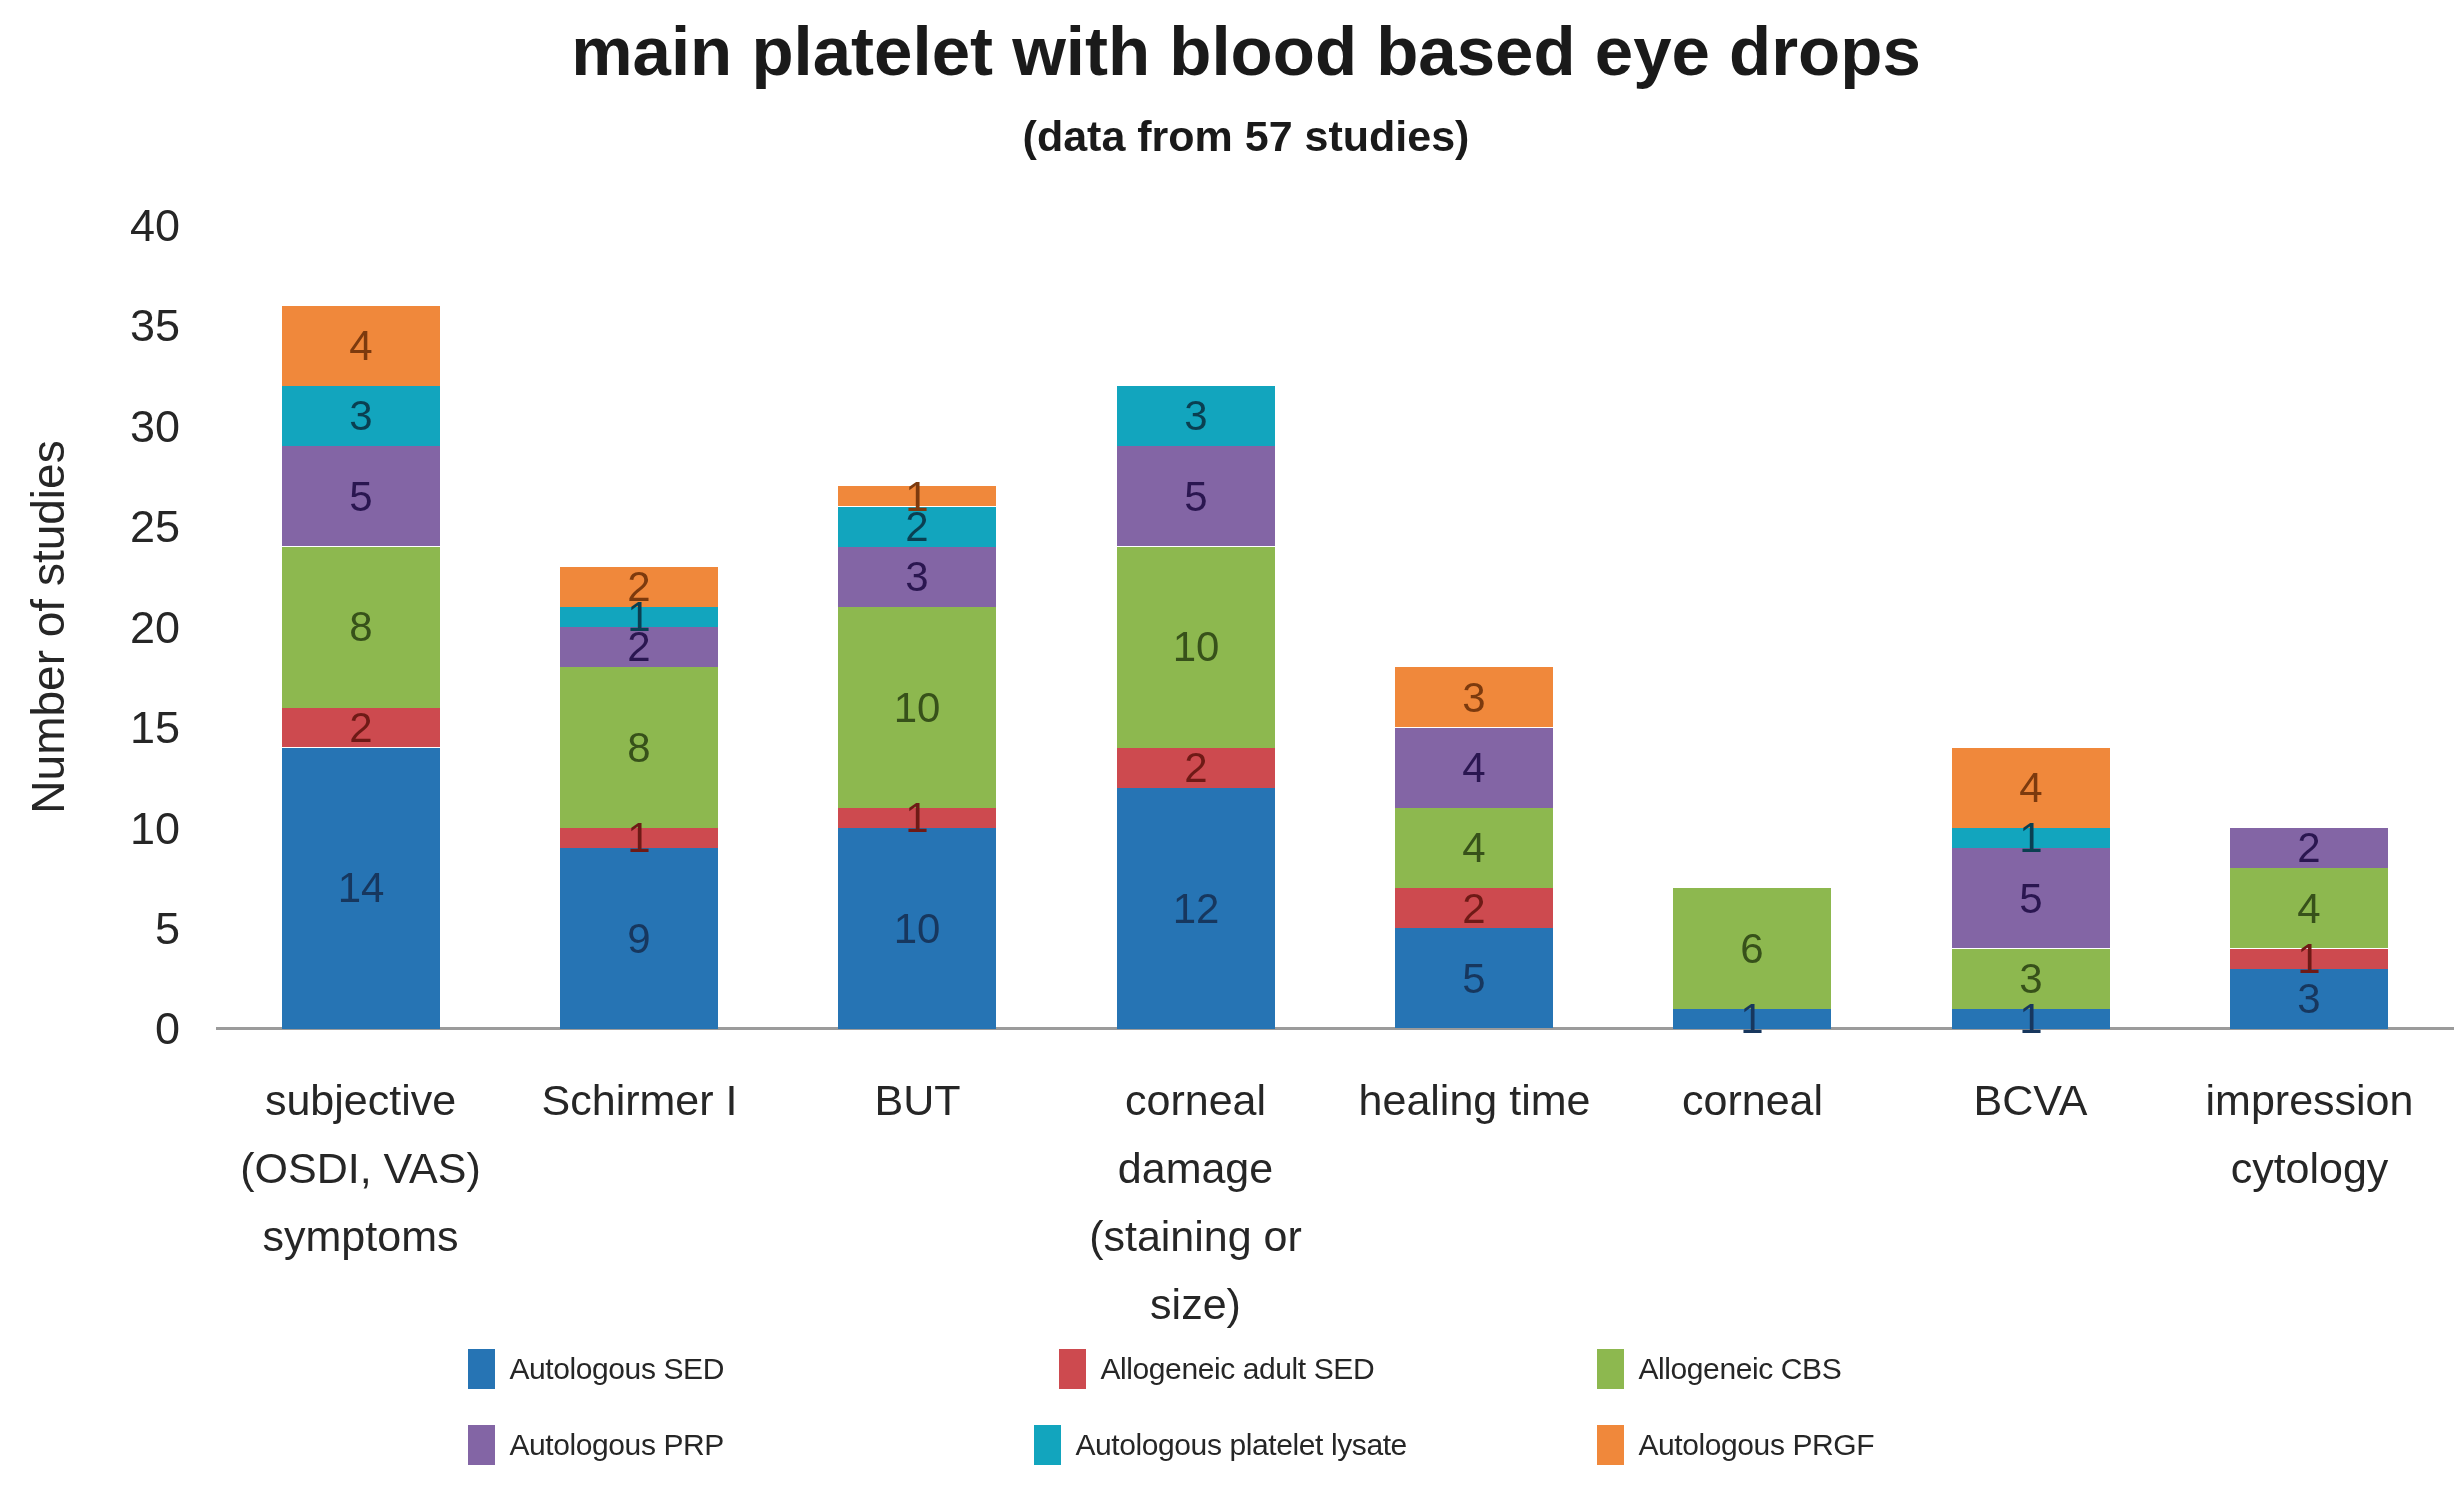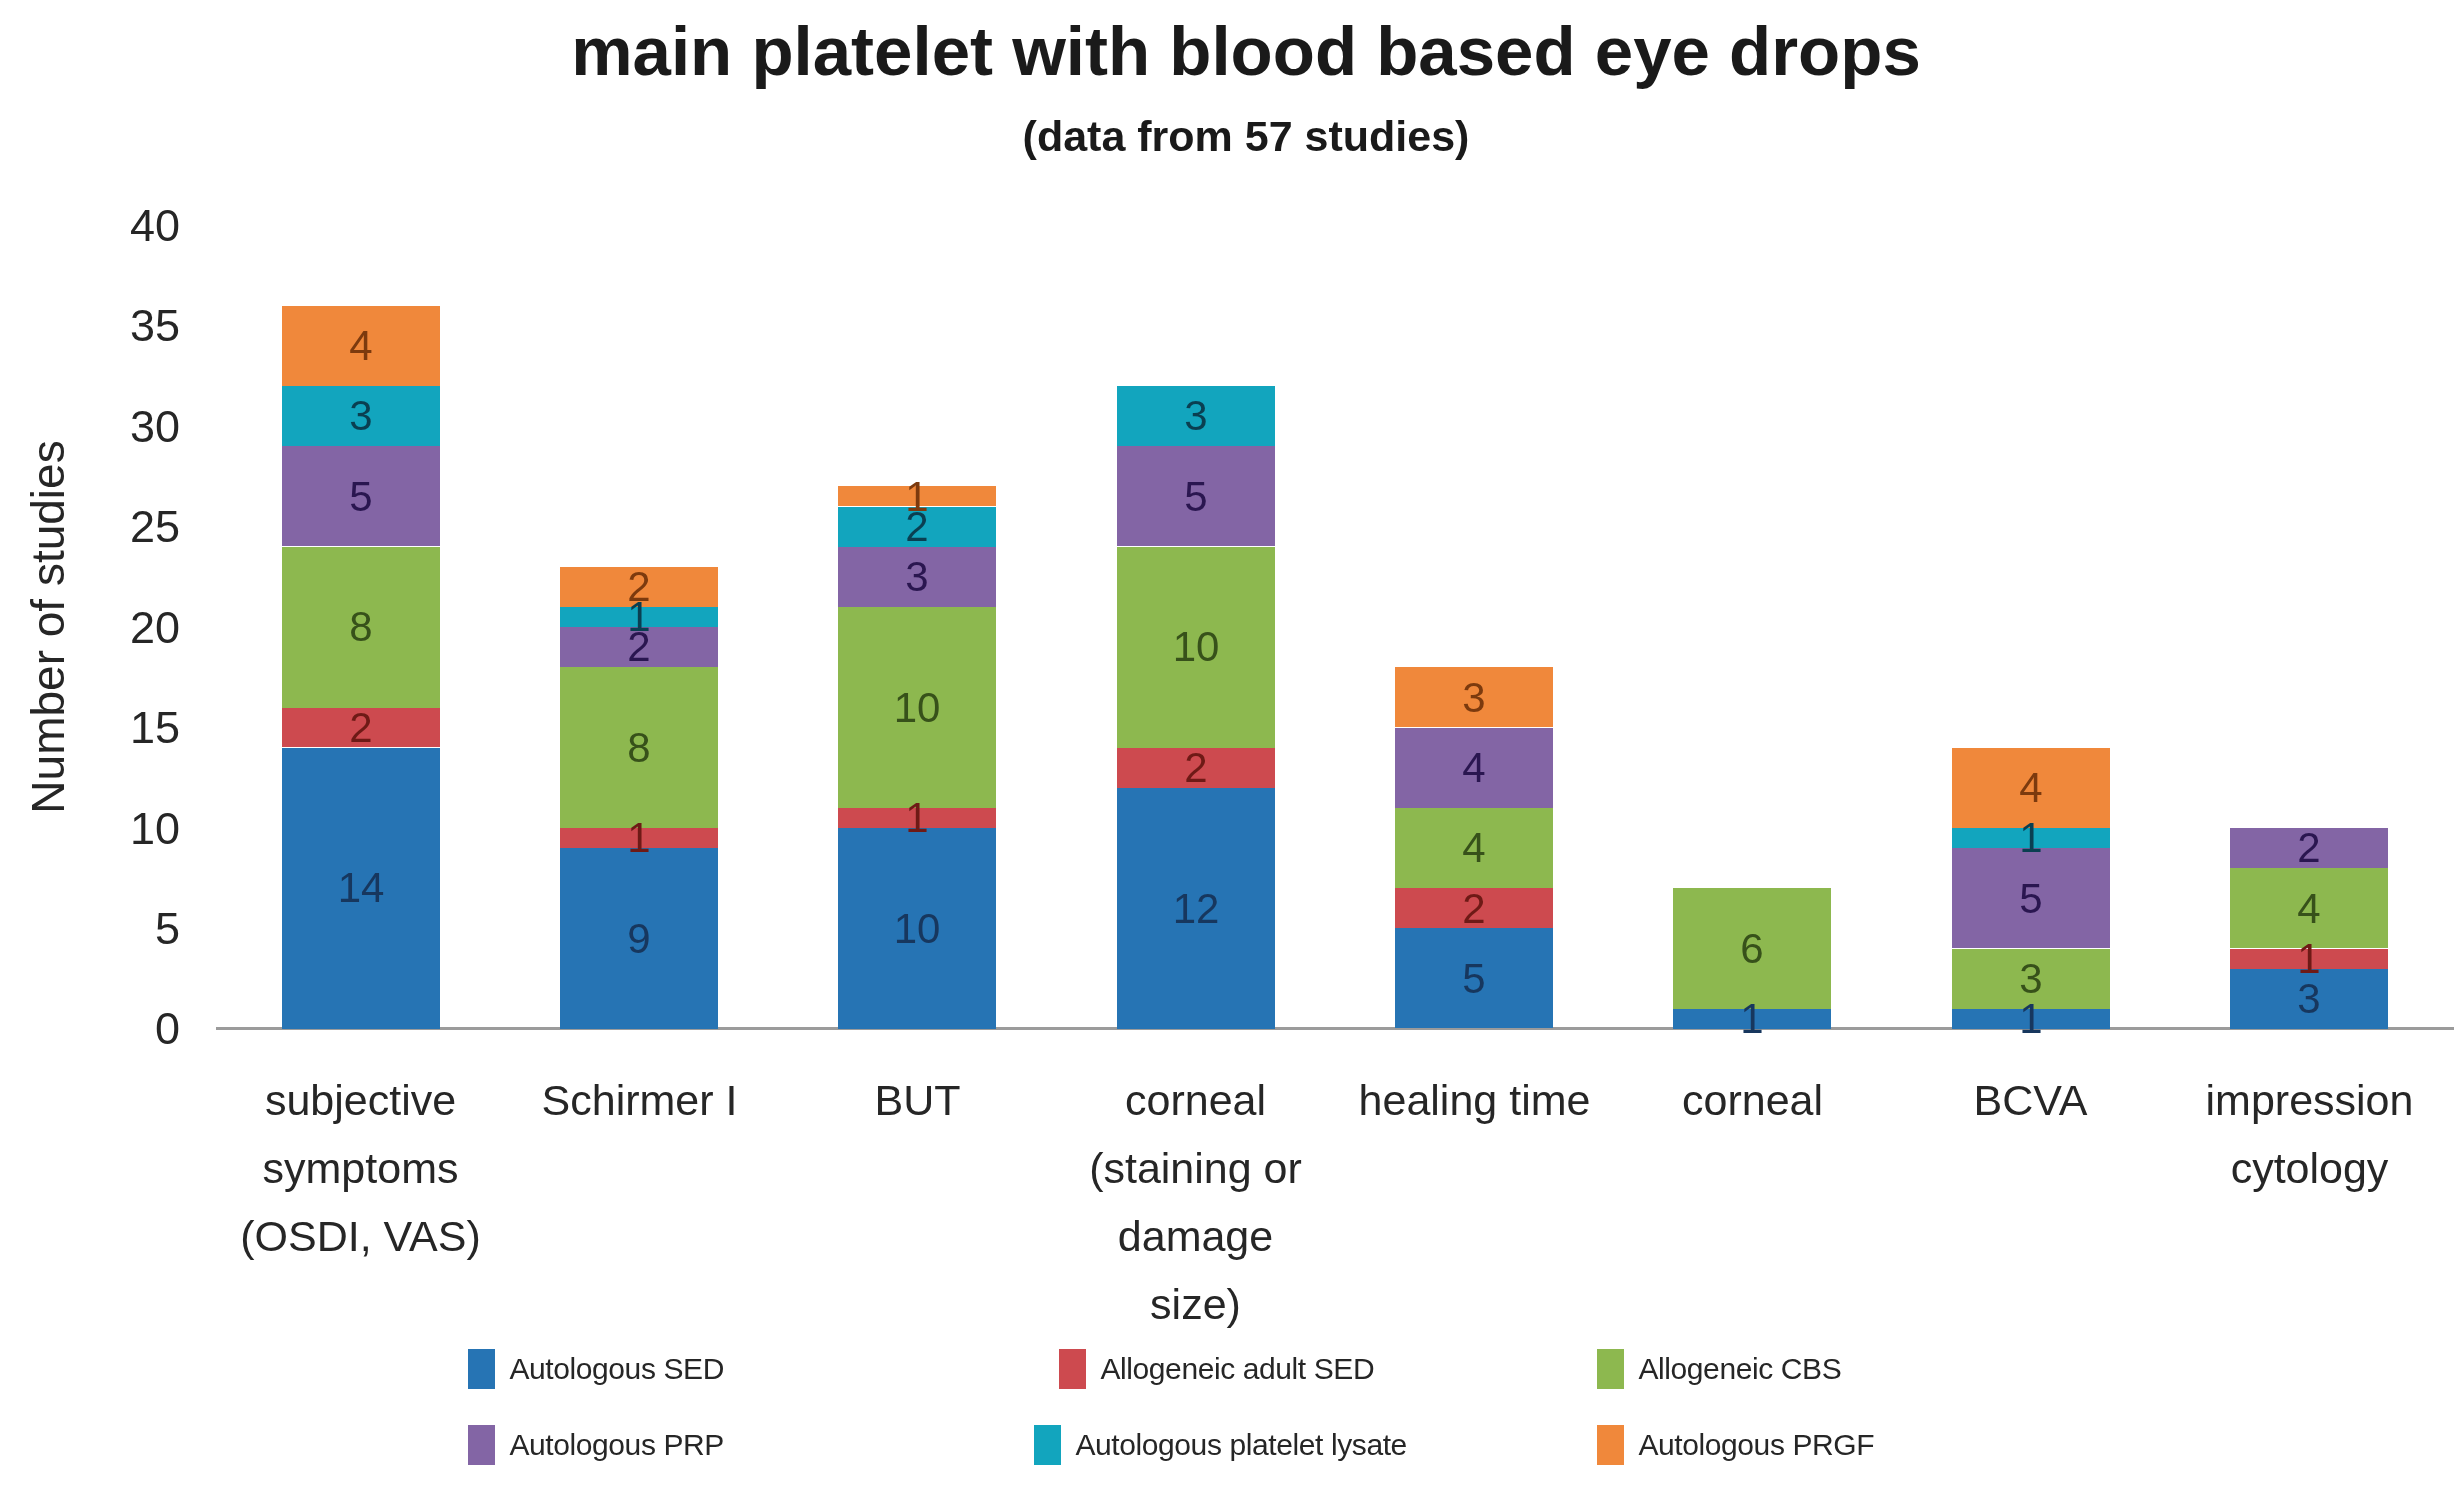--- a/index.html
+++ b/index.html
@@ -165,33 +165,33 @@
     <div class="bar-label" style="left: 1952px; top: 814px; width: 158px; color: rgb(10, 63, 81);">1</div>
     <div class="bar-label" style="left: 1952px; top: 764px; width: 158px; color: rgb(124, 58, 14);">4</div>
     <div class="bar-label" style="left: 2230px; top: 975px; width: 158px; color: rgb(23, 55, 94);">3</div>
     <div class="bar-label" style="left: 2230px; top: 935px; width: 158px; color: rgb(110, 26, 22);">1</div>
     <div class="bar-label" style="left: 2230px; top: 885px; width: 158px; color: rgb(55, 81, 26);">4</div>
     <div class="bar-label" style="left: 2230px; top: 824px; width: 158px; color: rgb(42, 22, 80);">2</div>
   </div>
 <div id="x-labels">
     <div class="x-label" style="left: 195px;">
       <div>subjective</div>
+      <div>(OSDI, VAS)</div>
       <div>symptoms</div>
-      <div>(OSDI, VAS)</div>
     </div>
     <div class="x-label" style="left: 474px;">
       <div>Schirmer I</div>
     </div>
     <div class="x-label" style="left: 752px;">
       <div>BUT</div>
     </div>
     <div class="x-label" style="left: 1030px;">
       <div>corneal</div>
+      <div>damage</div>
       <div>(staining or</div>
-      <div>damage</div>
       <div>size)</div>
     </div>
     <div class="x-label" style="left: 1309px;">
       <div>healing time</div>
     </div>
     <div class="x-label" style="left: 1587px;">
       <div>corneal</div>
     </div>
     <div class="x-label" style="left: 1865px;">
       <div>BCVA</div>

